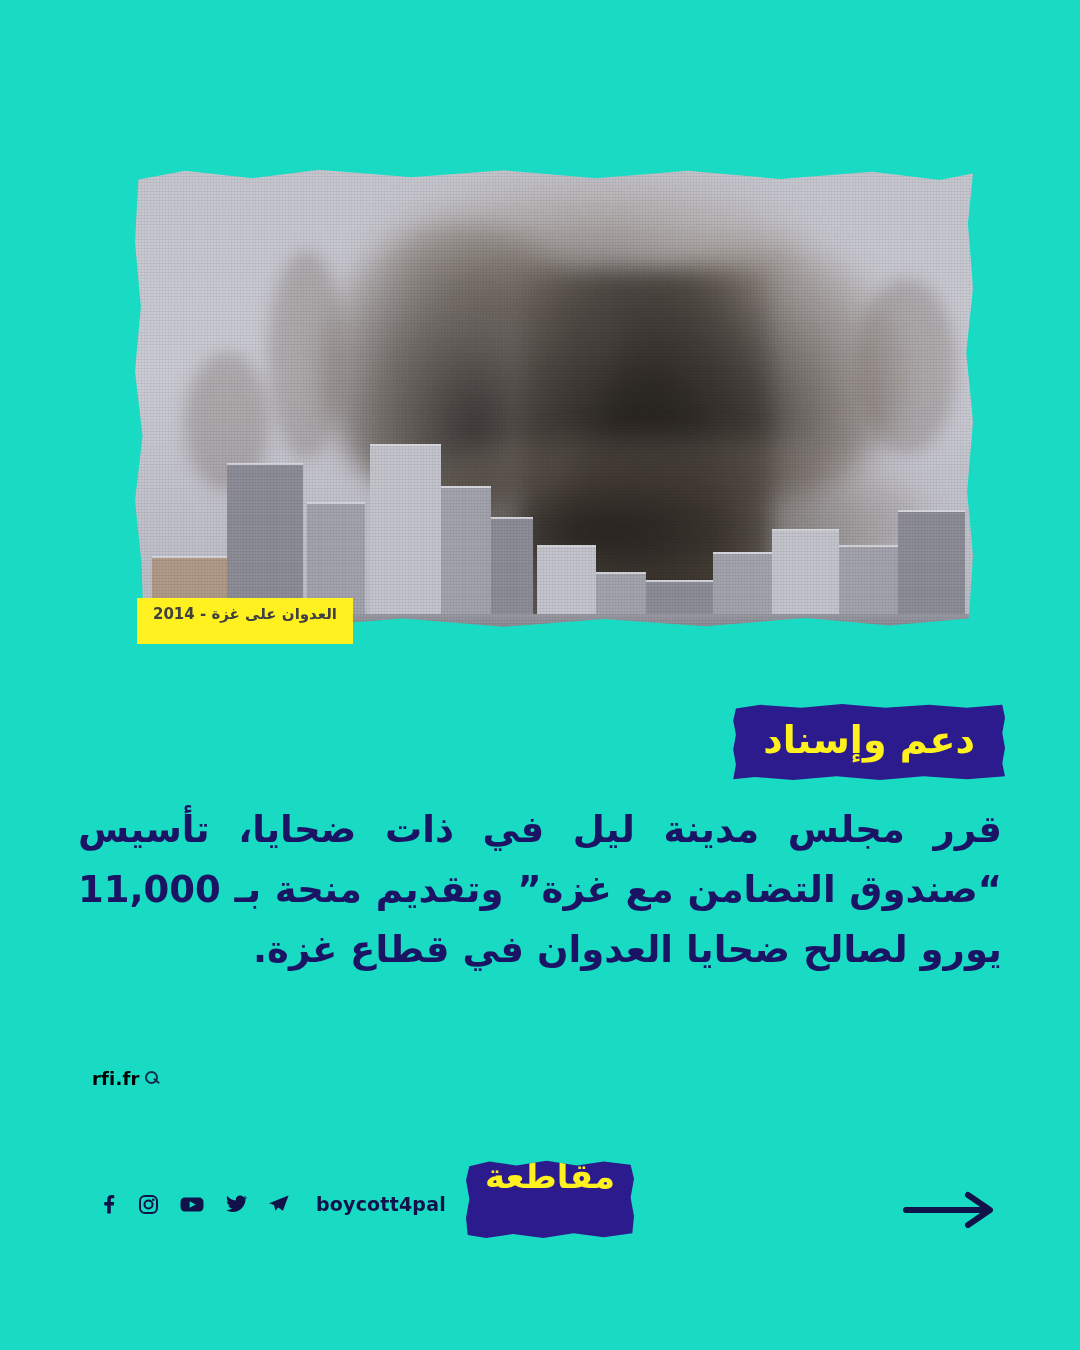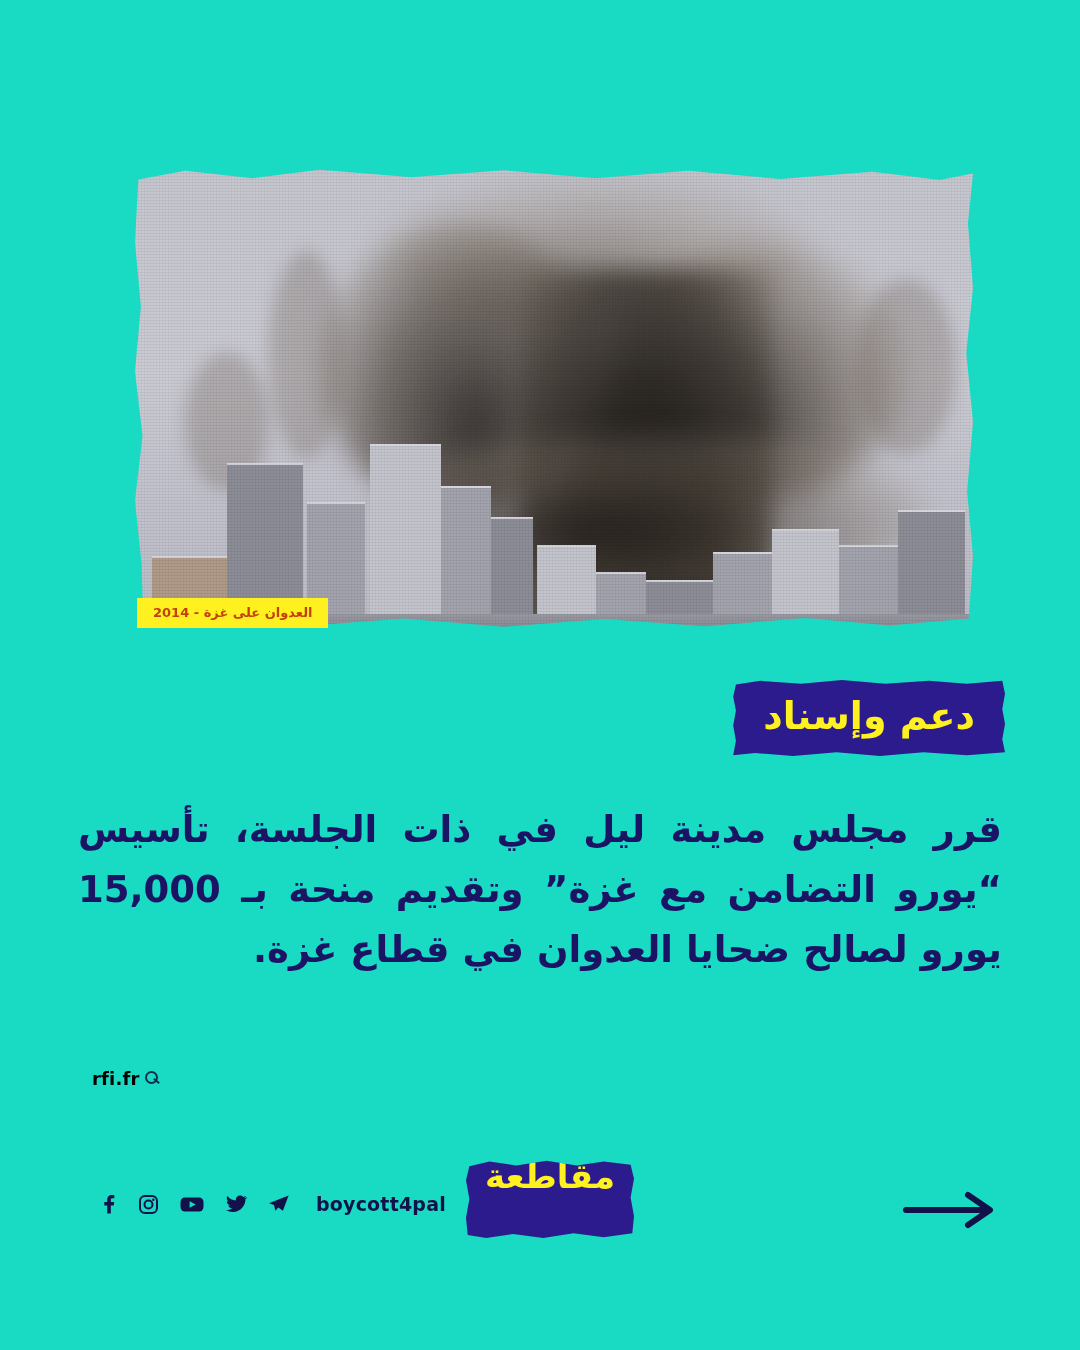--- a/index.html
+++ b/index.html
@@ -152,33 +152,33 @@
     mix-blend-mode: multiply;
     pointer-events: none;
   }
 
   
   .caption-chip {
     position: absolute;
     left: 137px;
     top: 598px;
     background: #fff01f;
-    color: #c2410c;
-    font-size: 13px;
-    font-weight: bold;
-    padding: 7px 16px 8px;
+    color: #404040;
+    font-size: 15px;
+    font-weight: bold;
+    padding: 7px 16px 21px;
     letter-spacing: 0.2px;
     white-space: nowrap;
   }
 
   
   .badge {
     position: absolute;
     right: 75px;
-    top: 680px;
+    top: 704px;
     background: #2b1b8c;
     padding: 14px 30px 18px;
     color: #fff01f;
     font-size: 38px;
     font-weight: bold;
     letter-spacing: 0.5px;
     
     clip-path: polygon(
       1% 6%, 10% 1%, 25% 5%, 40% 0%, 56% 5%, 72% 1%, 86% 5%, 99% 1%,
       100% 18%, 99% 38%, 100% 58%, 99% 78%, 100% 95%,
@@ -341,21 +341,21 @@
 
     <div class="grain"></div>
   </div>
 </div>
 
 <div class="caption-chip">العدوان على غزة - 2014</div>
 
 <div class="badge">دعم وإسناد</div>
 
 <div class="paragraph">
-  <span>قرر مجلس مدينة ليل في ذات الجلسة، تأسيس </span><span class="em">“يورو التضامن مع غزة”</span><span> وتقديم منحة بـ 15,000 يورو لصالح ضحايا العدوان في قطاع غزة.</span>
+  <span>قرر مجلس مدينة ليل في ذات ضحايا، تأسيس </span><span class="em">“صندوق التضامن مع غزة”</span><span> وتقديم منحة بـ 11,000 يورو لصالح ضحايا العدوان في قطاع غزة.</span>
 </div>
 
 <div class="source">
   <span class="source-text">rfi.fr</span>
   <span class="mag"></span>
 </div>
 
 <div class="footer-social">
 
   <svg class="si" width="17" height="19" viewBox="0 0 17 19">

